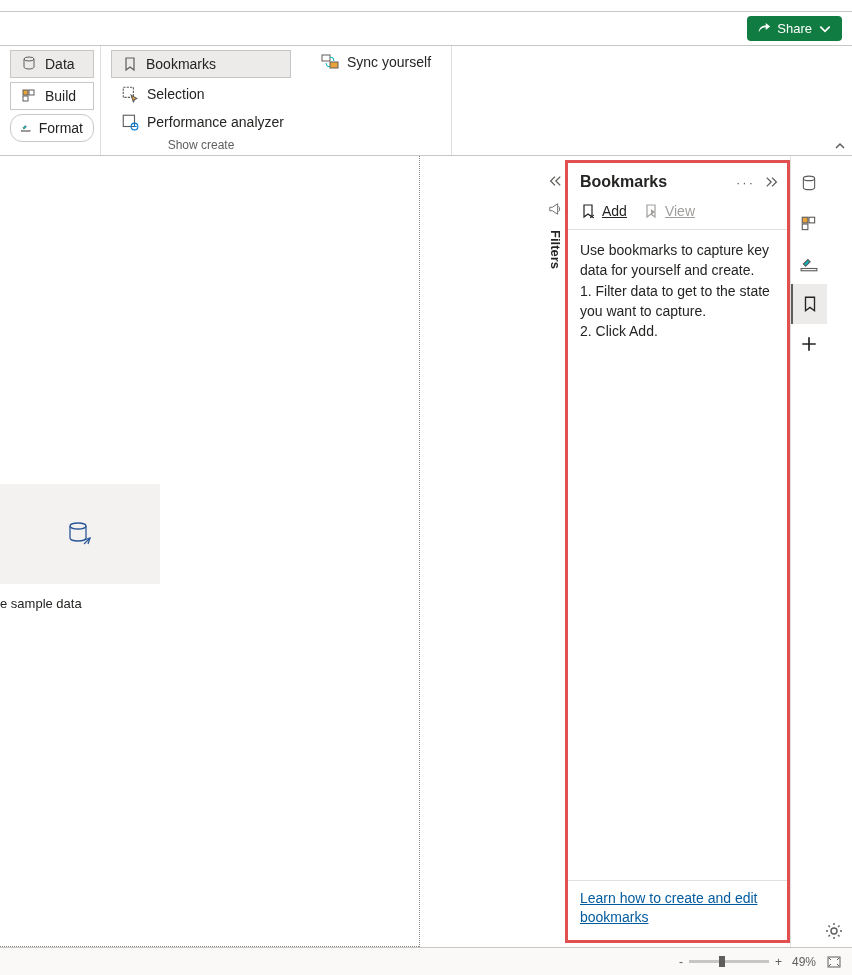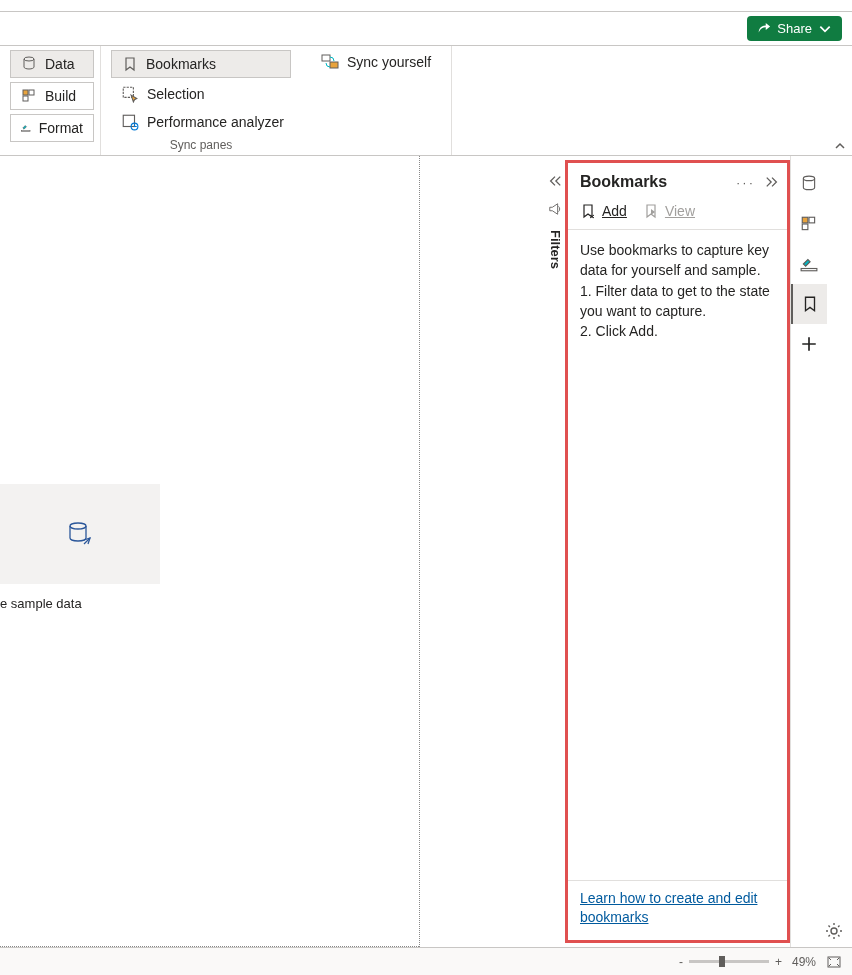--- a/index.html
+++ b/index.html
@@ -88,21 +88,21 @@
         <span>Data</span>
       </button>
       <button class="ribbon-btn" style="width:84px;">
         <svg viewBox="0 0 16 16">
             <rect x="2" y="2" width="5" height="5" fill="#e8a33d" stroke="#605e5c"></rect>
             <rect x="8" y="2" width="5" height="5" fill="none" stroke="#605e5c"></rect>
             <rect x="2" y="8" width="5" height="5" fill="none" stroke="#605e5c"></rect>
           </svg>
         <span>Build</span>
       </button>
-      <button class="ribbon-btn" style="width:84px;">
+      <button class="ribbon-btn" style="width:84px;border-radius:12px;">
         <svg viewBox="0 0 16 16">
             <path d="M3 8l4-4 2 2-4 4z" fill="#00b7c3" stroke="#605e5c"></path>
             <rect x="1" y="12" width="14" height="2" fill="none" stroke="#605e5c"></rect>
           </svg>
         <span>Format</span>
       </button>
     </div>
   </div>
 
   <div class="ribbon-group">
@@ -122,21 +122,21 @@
       </div>
       <div class="ribbon-item-plain" style="padding-left:10px;">
         <svg viewBox="0 0 16 16">
             <rect x="2" y="2" width="10" height="10" fill="none" stroke="#605e5c"></rect>
             <circle cx="12" cy="12" r="3" fill="none" stroke="#0078d4"></circle>
             <path d="M12 10v2h2" stroke="#0078d4" fill="none"></path>
           </svg>
         <span>Performance analyzer</span>
       </div>
     </div>
-    <div class="ribbon-label">Sync panes</div>
+    <div class="ribbon-label">Show create</div>
   </div>
 
   <div class="ribbon-group ribbon-group-2">
     <div class="ribbon-item-plain" style="padding:4px 14px;">
       <svg viewBox="0 0 18 18">
           <rect x="1" y="2" width="8" height="6" fill="none" stroke="#605e5c"></rect>
           <rect x="9" y="9" width="8" height="6" fill="#e8a33d" stroke="#605e5c"></rect>
           <path d="M5 10a4 4 0 004 4M13 8a4 4 0 00-4-4" fill="none" stroke="#00b7c3"></path>
         </svg>
       <span>Sync yourself</span>
@@ -190,21 +190,21 @@
       </div>
       <div class="bm-action disabled">
         <svg viewBox="0 0 16 16" width="16" height="16">
             <path d="M4 2h8v12l-4-3-4 3V2z" fill="none" stroke="#a19f9d" stroke-width="1.2"></path>
             <path d="M8 6l4 3-4 3z" fill="#a19f9d"></path>
           </svg>
         <span>View</span>
       </div>
     </div>
     <div class="bm-body">
-      <div>Use bookmarks to capture key data for yourself and sample.</div>
+      <div>Use bookmarks to capture key data for yourself and create.</div>
       <div>1. Filter data to get to the state you want to capture.</div>
       <div>2. Click Add.</div>
     </div>
     <div class="bm-footer">
       <a href="#" class="bm-link">Learn how to create and edit bookmarks</a>
     </div>
   </div>
 
   <div class="right-rail">
     <div class="rail-item">

